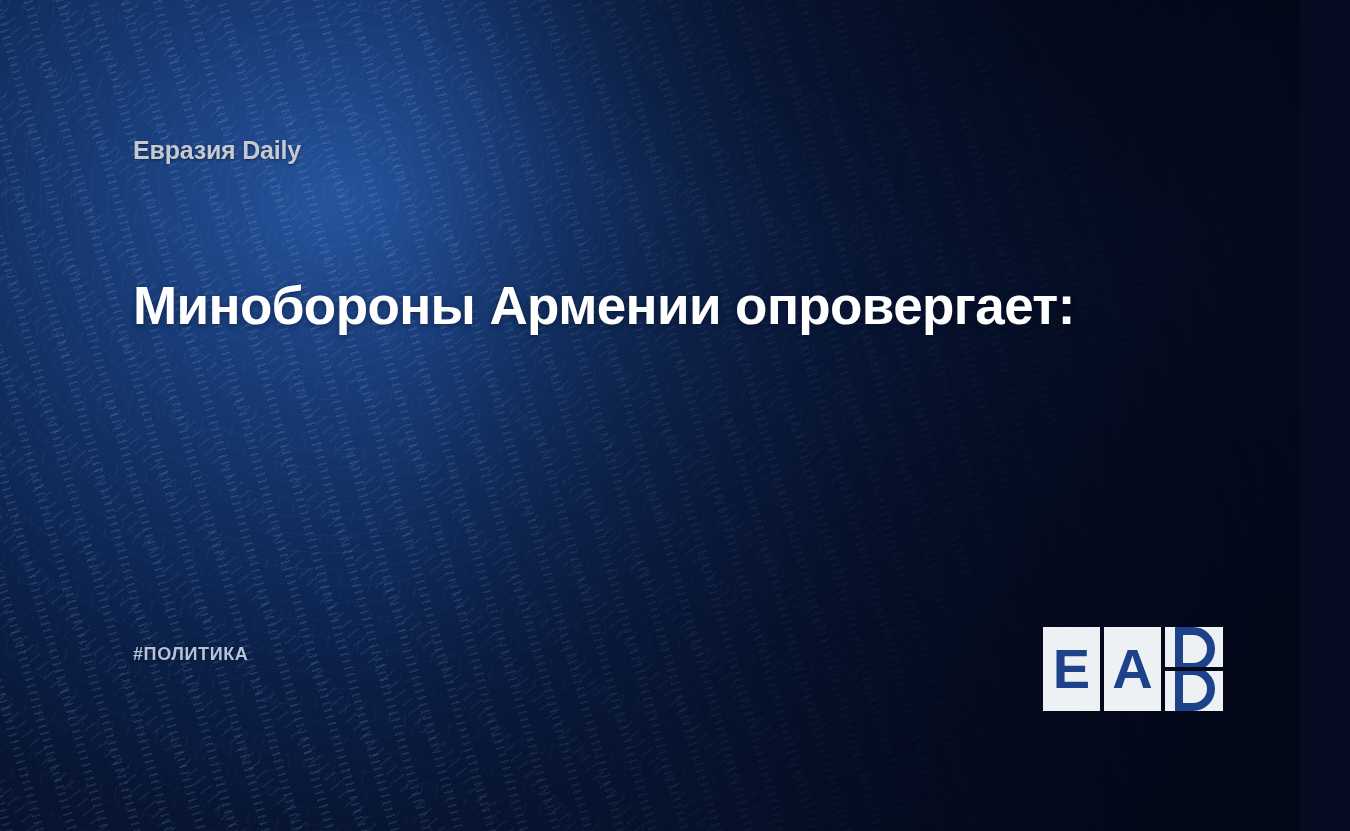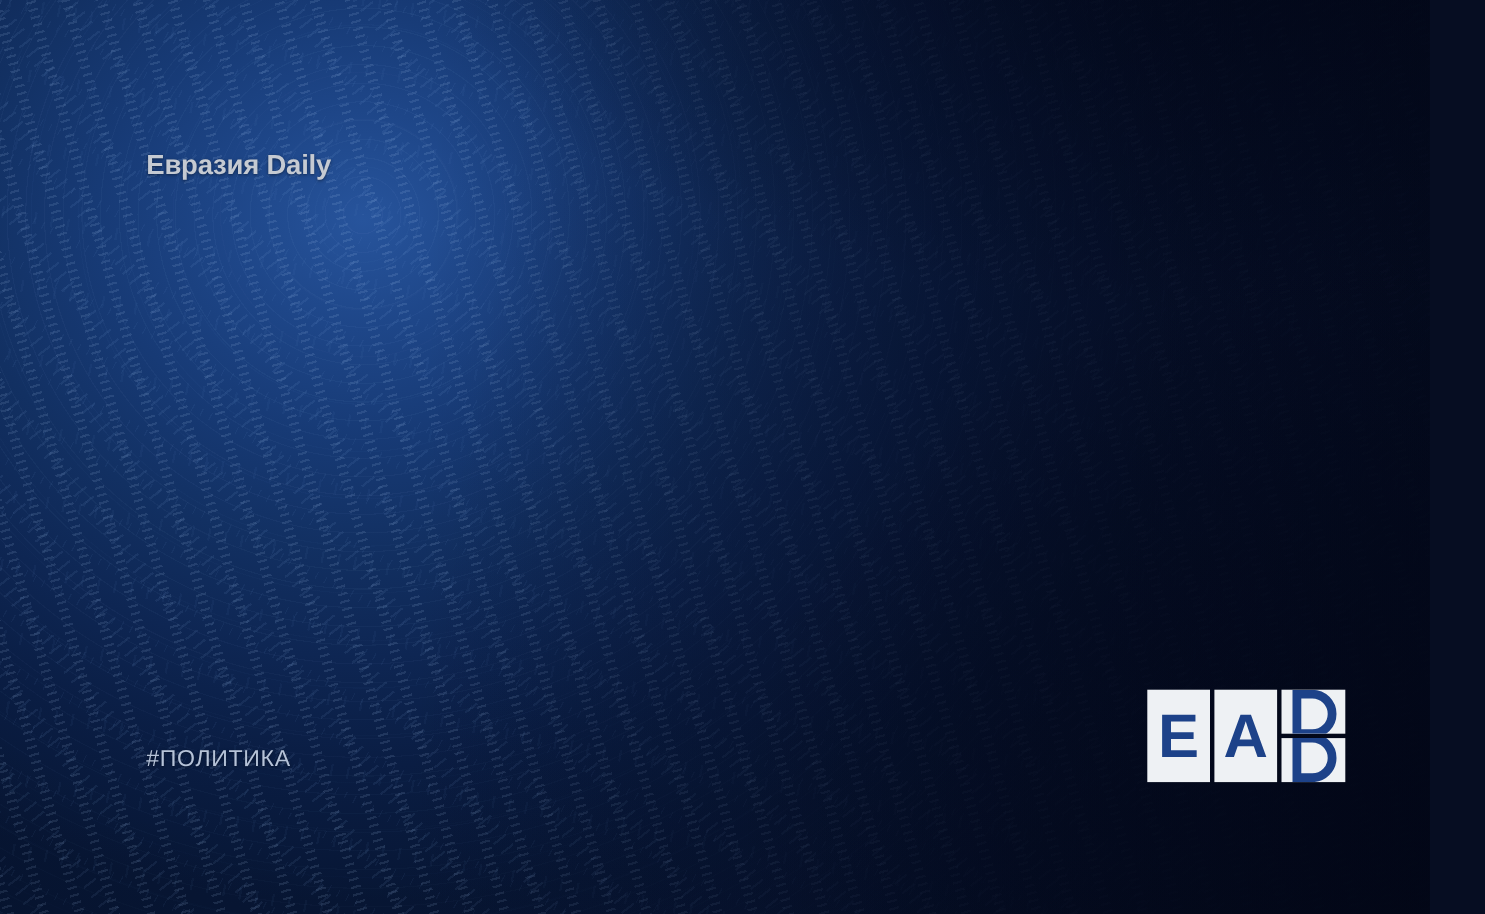--- a/index.html
+++ b/index.html
@@ -148,22 +148,22 @@
     width:1090px;
     color:#ffffff;
     font-size:53px; font-weight:bold;
     line-height:79px;
     letter-spacing:-0.6px;
     text-shadow:0 2px 6px rgba(3,10,30,.45);
   }
   #headline .hl-line { display:block; white-space:nowrap; }
 
   #category {
-    position:absolute; left:133px; top:678px;
-    font-size:21px; font-weight:normal;
+    position:absolute; left:133px; top:644px;
+    font-size:18px; font-weight:bold;
     color:#b6c3d8;
     letter-spacing:0.6px;
     white-space:nowrap;
     text-shadow:0 1px 3px rgba(0,0,0,.4);
   }
 
   
   #logo {
     position:absolute; left:1043px; top:627px;
     width:180px; height:84px;
@@ -212,20 +212,21 @@
   <div class="bg-layer" id="bg-vign-r"></div>
   <div class="bg-layer" id="bg-vign-top"></div>
   <div class="bg-layer" id="bg-vign-corner"></div>
   <div class="bg-layer" id="bg-vign-edge"></div>
 
   <div id="content">
 
     <div id="brand">Евразия Daily</div>
 
     <div id="headline">
+      <span class="hl-line">Минобороны Армении опровергает:</span>
     </div>
 
     <div id="category">#ПОЛИТИКА</div>
 
     <div id="logo">
       <div class="logo-tile">
         <span class="logo-glyph">E</span>
       </div>
       <div class="logo-tile">
         <span class="logo-glyph">A</span>

